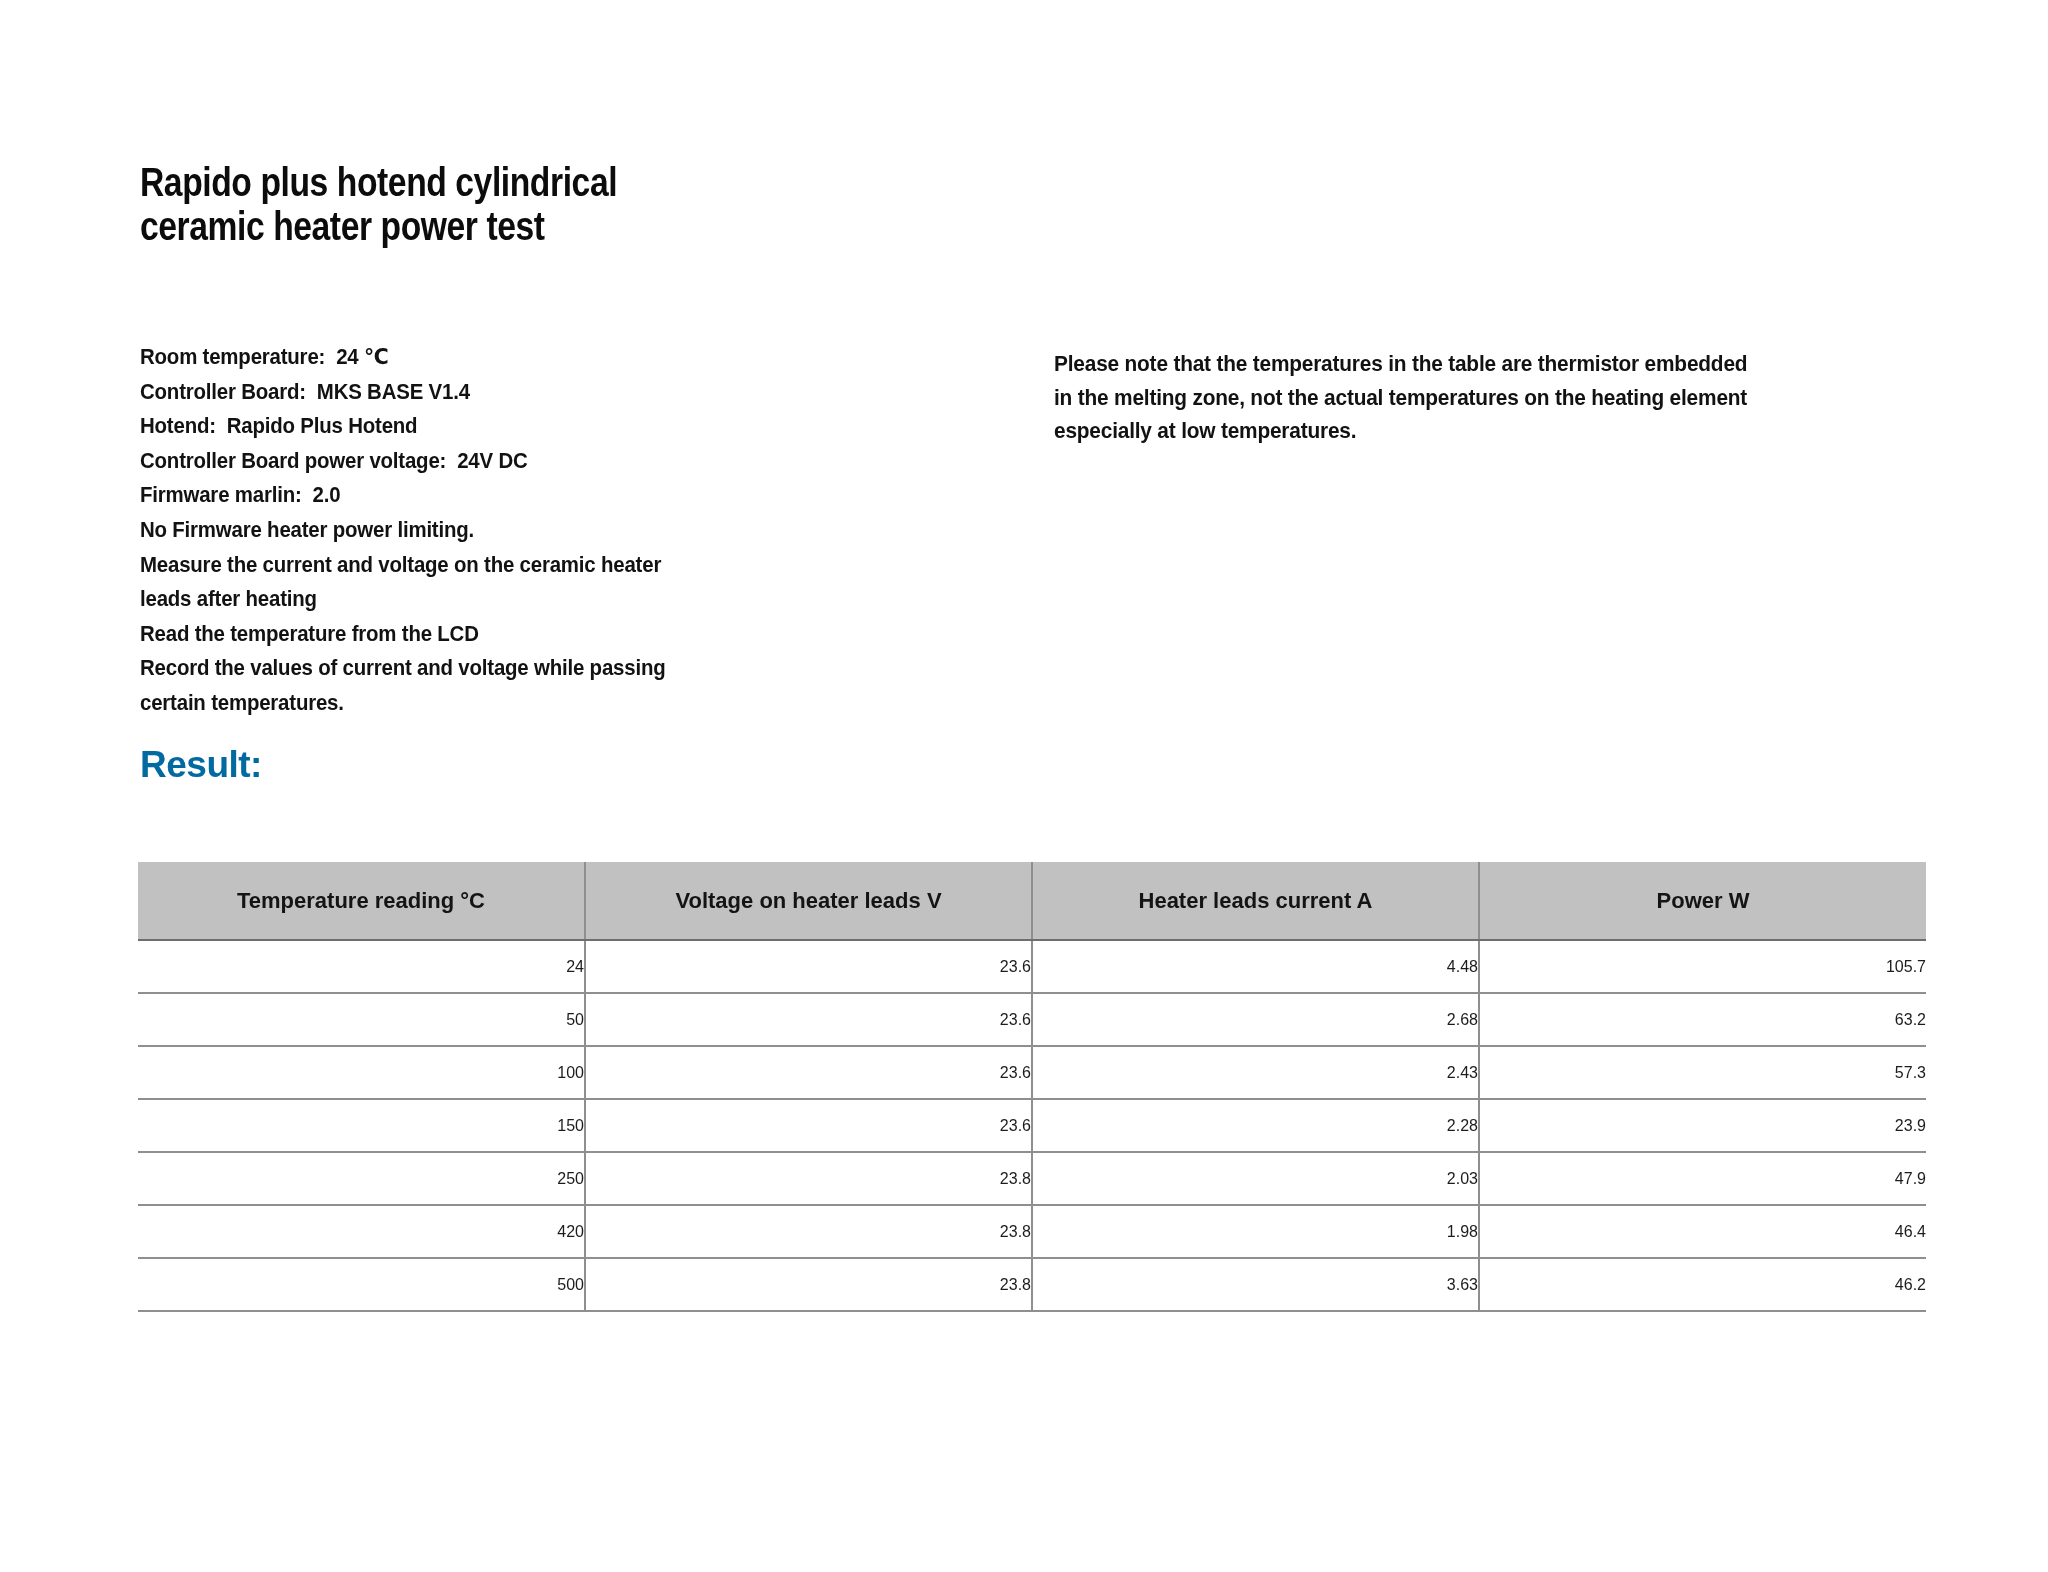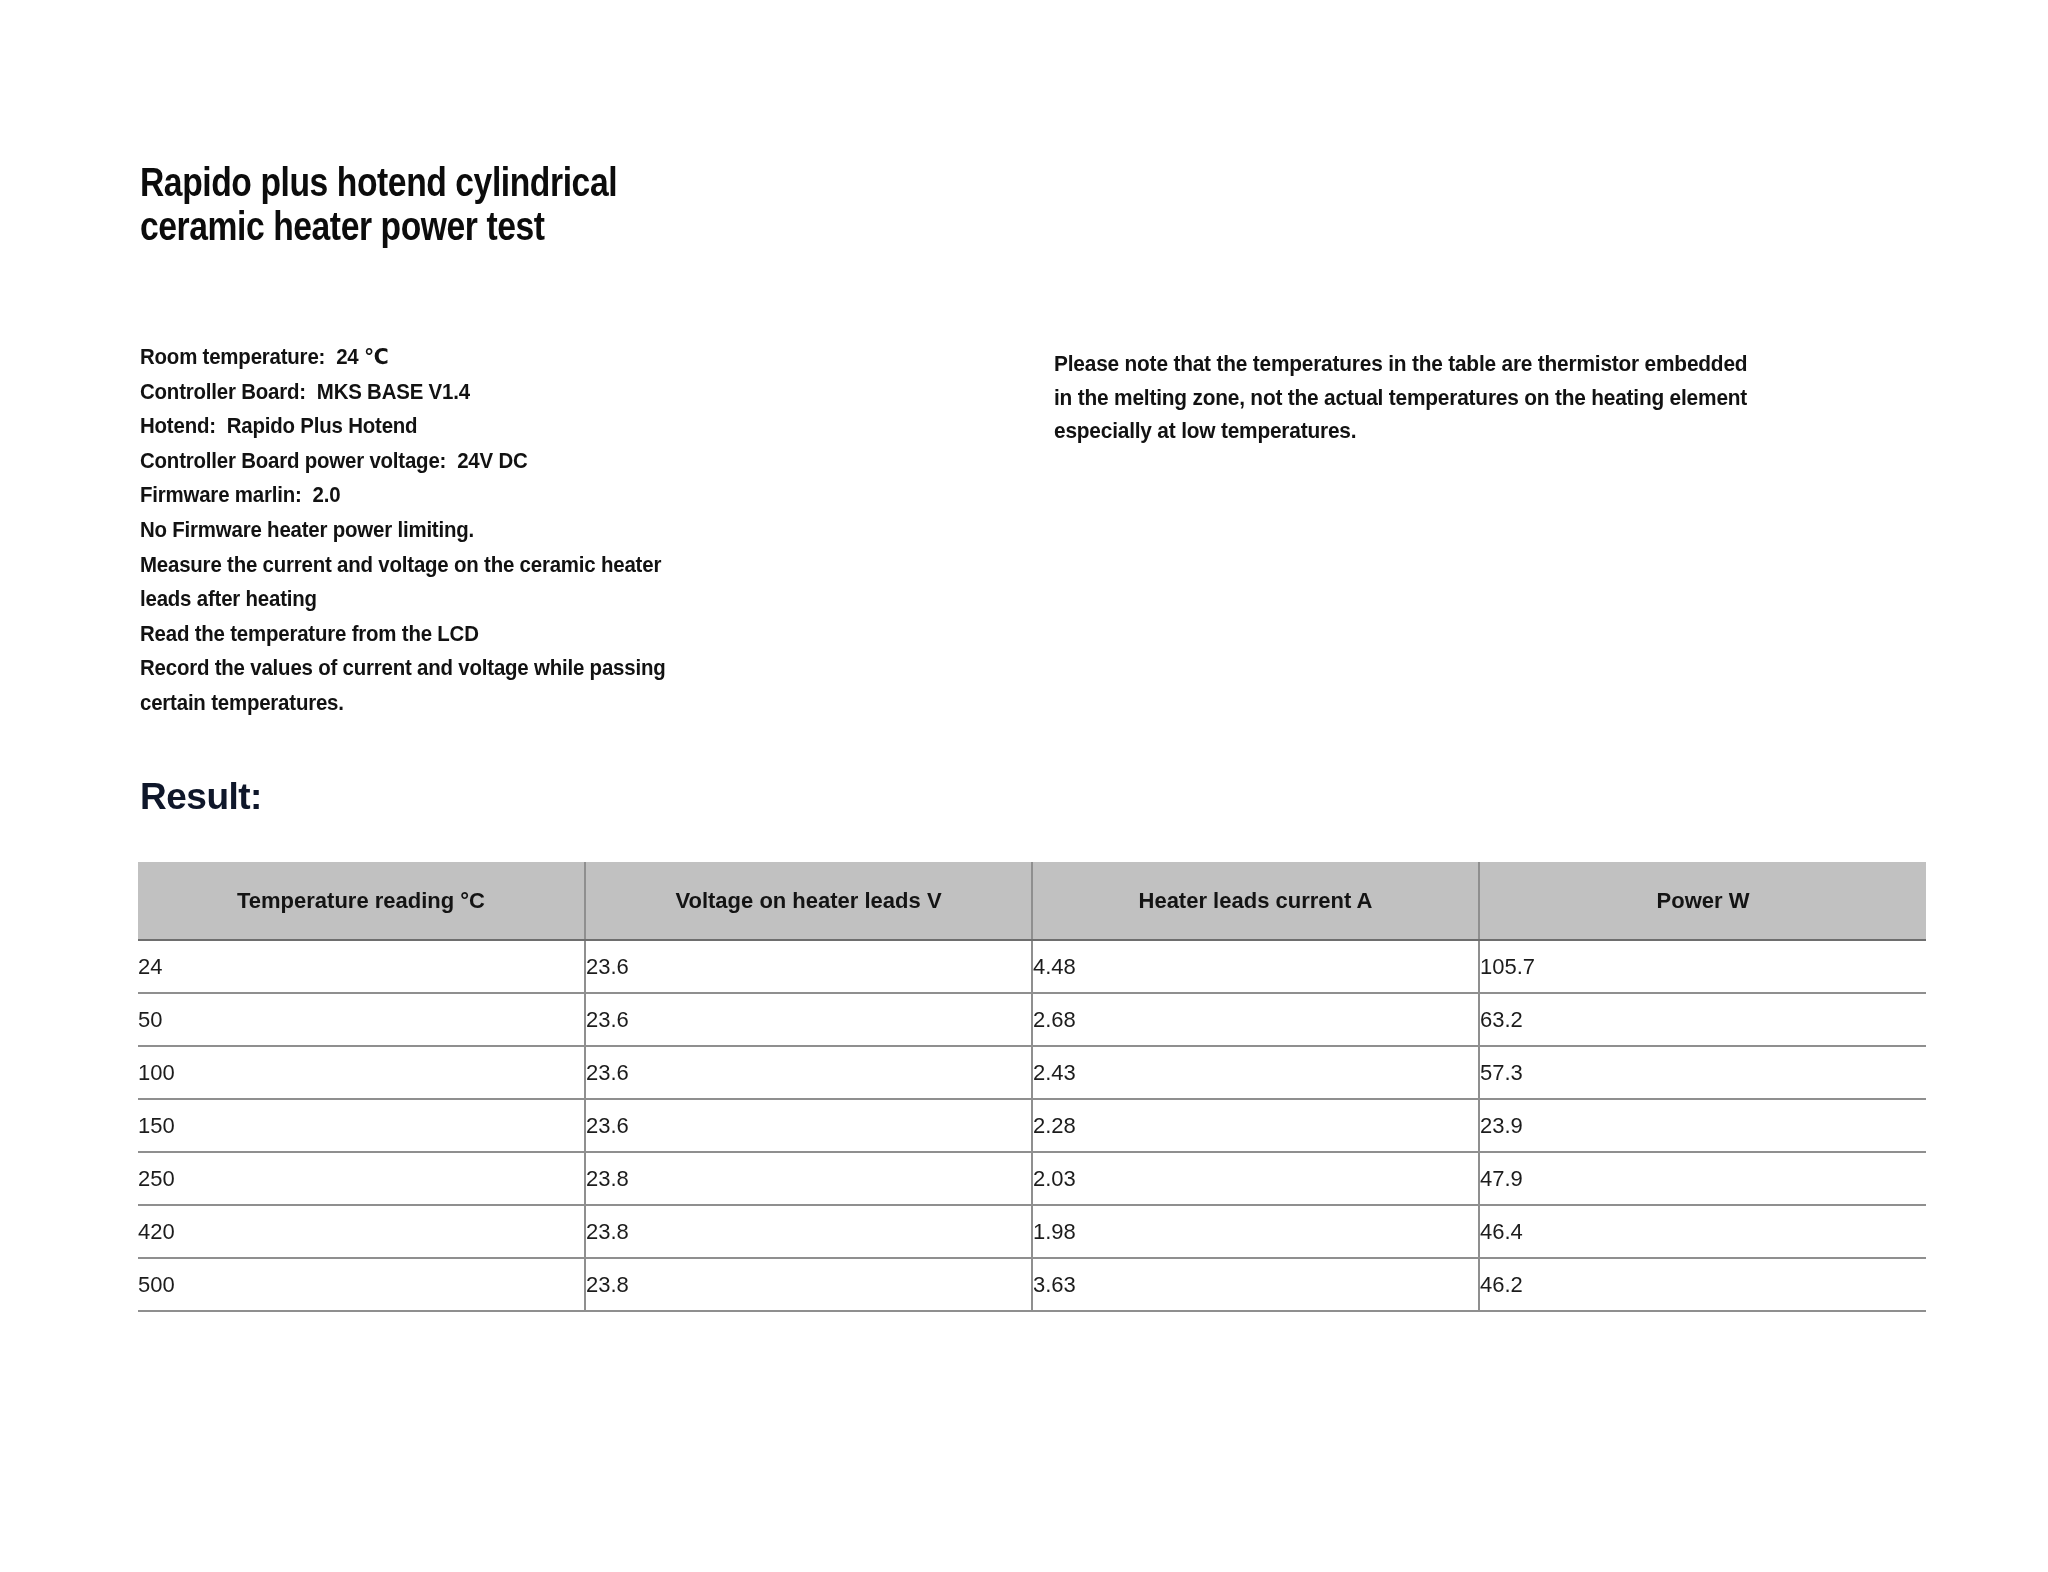--- a/index.html
+++ b/index.html
@@ -31,41 +31,41 @@
 
   .note-block{
     position:absolute;left:1054px;top:348px;
     font-size:21.5px;font-weight:bold;line-height:33.5px;
     letter-spacing:-0.2px;color:#121212;
     transform:scaleX(0.97);transform-origin:left top;
     white-space:nowrap;
   }
 
   .result-heading{
-    position:absolute;left:140px;top:776px;
-    font-size:37px;font-weight:bold;color:#0f172a;
+    position:absolute;left:140px;top:744px;
+    font-size:37px;font-weight:bold;color:#0369a1;
     letter-spacing:-0.5px;
   }
 
   table.results{
     position:absolute;left:138px;top:862px;width:1788px;
     border-collapse:collapse;table-layout:fixed;
   }
   table.results th{
     background:var(--header_bg);
     height:78px;
     font-size:22px;font-weight:bold;color:#141414;
     text-align:center;vertical-align:middle;
     border-bottom:2px solid var(--border_dark);
   }
   table.results th + th{border-left:2px solid var(--border);}
   table.results td{
     height:53px;
-    font-size:22px;font-weight:normal;color:#1c1c1c;
-    text-align:left;vertical-align:middle;
+    font-size:16px;font-weight:normal;color:#1c1c1c;
+    text-align:right;vertical-align:middle;
     border-bottom:2px solid var(--border);
     background:#ffffff;
   }
   table.results td + td{border-left:2px solid var(--border);}
 </style>
 </head>
 <body>
 
 <div class="page">
 

